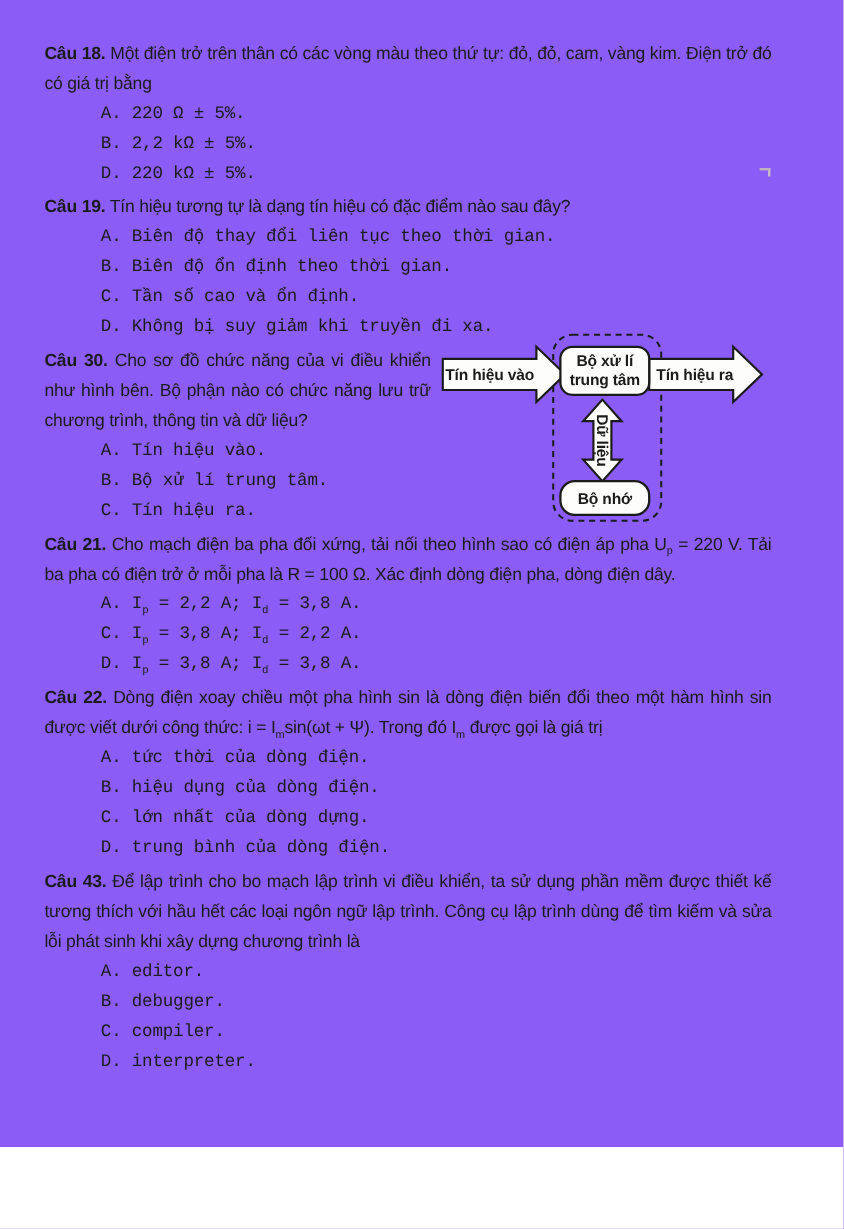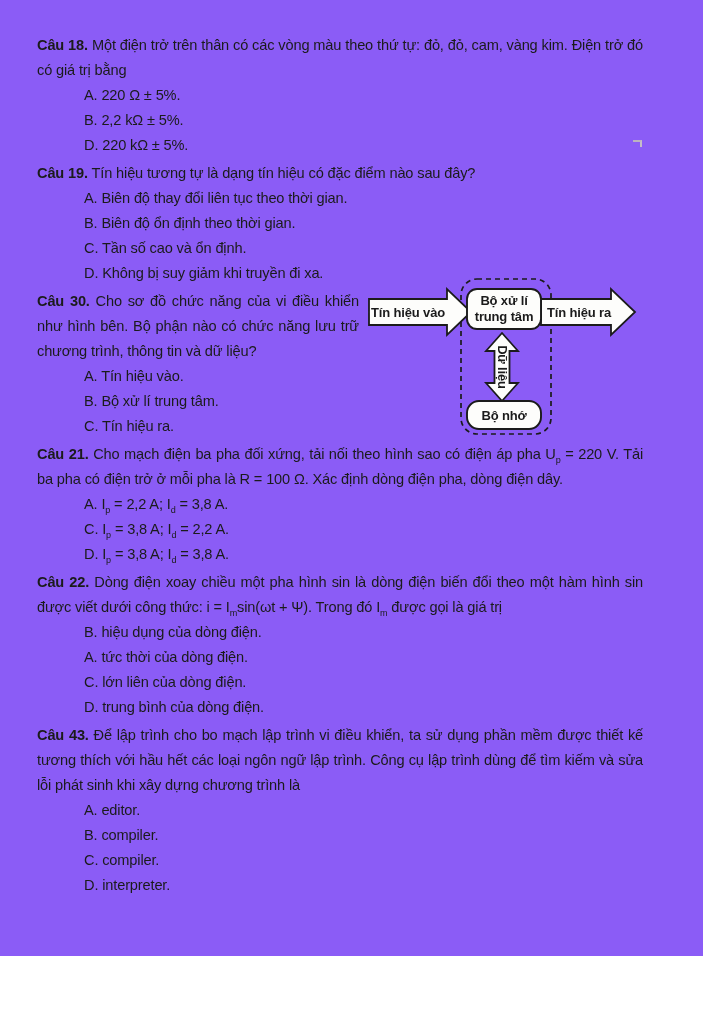--- a/index.html
+++ b/index.html
@@ -13,21 +13,21 @@
     font-size: 14.6px;
     line-height: 25px;
     color: #1b1b1b;
     letter-spacing: -0.15px;
     overflow: hidden;
     padding: 33px 60px 0 37px;
   }
   .q { clear: both; margin-bottom: 3px; }
   .q p.stem { text-align: justify; }
   .q .lbl { font-weight: 700; }
-  .opt { padding-left: 47px; }
+  .opt { padding-left: 47px; font-family: Liberation Mono, monospace; }
   sub { font-size: 0.62em; line-height: 0; }
   .diagram {
     float: right;
     width: 278px;
     height: 162px;
     margin: -12px 0 2px 6px;
     font-weight: bold;
   }
   .diagram svg { display: block; width: 278px; height: 162px; }
   .diagram text {
@@ -110,30 +110,30 @@
 
   <section class="q">
     <p class="stem"><span class="lbl">Câu 21.</span> <span>Cho mạch điện ba pha đối xứng, tải nối theo hình sao có điện áp pha U</span><sub>p</sub><span> = 220 V. Tải ba pha có điện trở ở mỗi pha là R = 100 Ω. Xác định dòng điện pha, dòng điện dây.</span></p>
     <div class="opt"><span>A. I</span><sub>p</sub><span> = 2,2 A; I</span><sub>d</sub><span> = 3,8 A.</span></div>
     <div class="opt"><span>C. I</span><sub>p</sub><span> = 3,8 A; I</span><sub>d</sub><span> = 2,2 A.</span></div>
     <div class="opt"><span>D. I</span><sub>p</sub><span> = 3,8 A; I</span><sub>d</sub><span> = 3,8 A.</span></div>
   </section>
 
   <section class="q">
     <p class="stem"><span class="lbl">Câu 22.</span> <span>Dòng điện xoay chiều một pha hình sin là dòng điện biến đổi theo một hàm hình sin được viết dưới công thức: i = I</span><sub>m</sub><span>sin(ωt + Ψ). Trong đó I</span><sub>m</sub><span> được gọi là giá trị</span></p>
+    <div class="opt">A. tức thời của dòng điện.</div>
     <div class="opt">B. hiệu dụng của dòng điện.</div>
-    <div class="opt">A. tức thời của dòng điện.</div>
-    <div class="opt">C. lớn liên của dòng điện.</div>
+    <div class="opt">C. lớn nhất của dòng dựng.</div>
     <div class="opt">D. trung bình của dòng điện.</div>
   </section>
 
   <section class="q">
     <p class="stem"><span class="lbl">Câu 43.</span> <span>Để lập trình cho bo mạch lập trình vi điều khiển, ta sử dụng phần mềm được thiết kế tương thích với hầu hết các loại ngôn ngữ lập trình. Công cụ lập trình dùng để tìm kiếm và sửa lỗi phát sinh khi xây dựng chương trình là</span></p>
     <div class="opt">A. editor.</div>
-    <div class="opt">B. compiler.</div>
+    <div class="opt">B. debugger.</div>
     <div class="opt">C. compiler.</div>
     <div class="opt">D. interpreter.</div>
   </section>
 
   <div class="scan-artifact"></div>
 
   <div class="page-tab">
     <span>7</span>
   </div>
 

